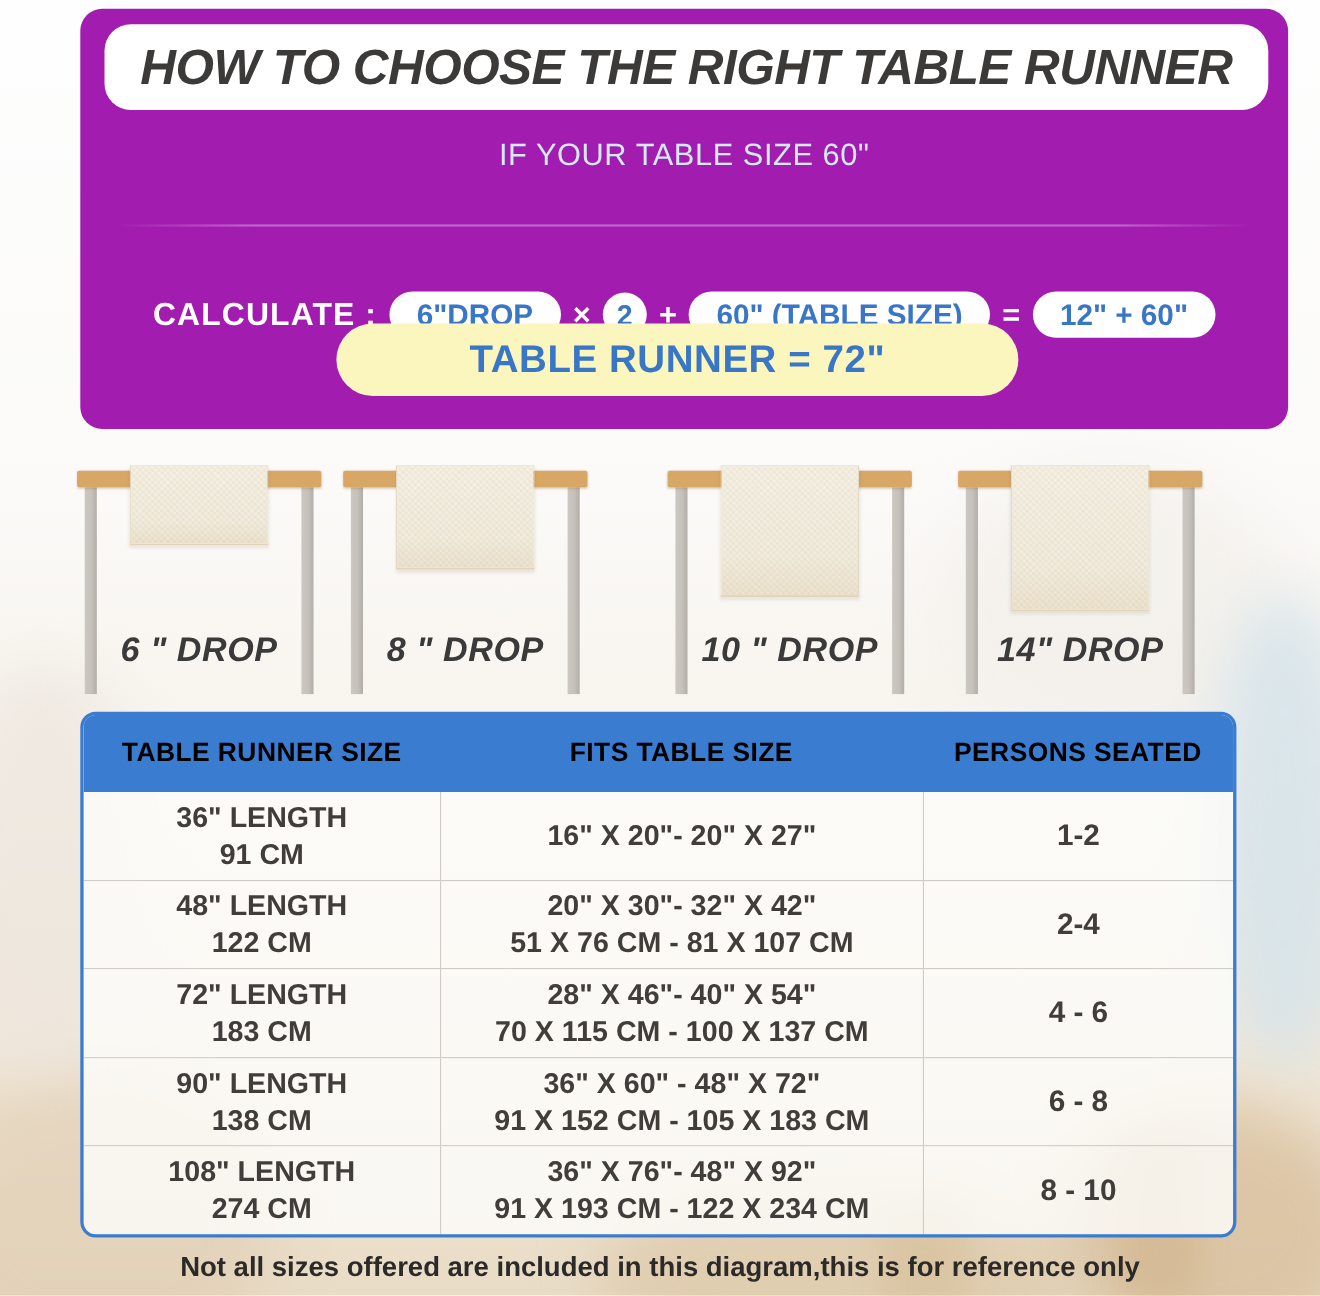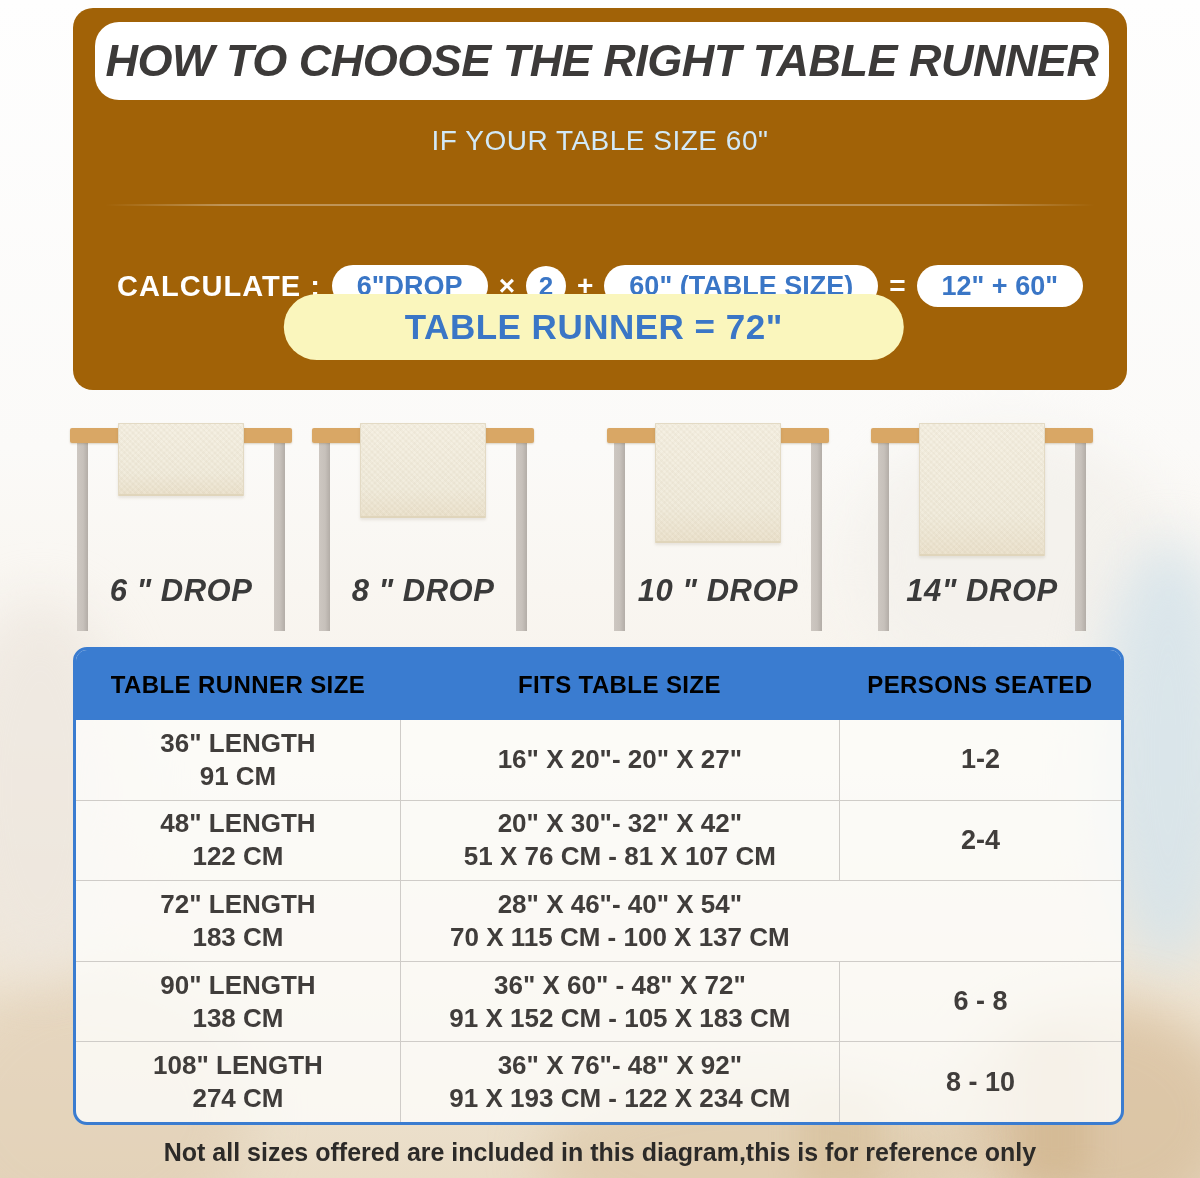--- a/index.html
+++ b/index.html
@@ -15,21 +15,21 @@
   .b2{left:960px;top:1000px;width:280px;height:230px;background:rgba(207,176,136,0.55);}
   .b3{left:540px;top:1070px;width:430px;height:180px;background:rgba(216,192,156,0.5);}
   .b4{left:-70px;top:970px;width:320px;height:280px;background:rgba(222,203,175,0.55);}
   .b5{left:-50px;top:600px;width:180px;height:380px;background:rgba(236,230,221,0.75);}
   .b6{left:1020px;top:1030px;width:70px;height:150px;background:rgba(209,180,140,0.6);filter:blur(14px);border-radius:18px;}
   .b7{left:800px;top:1090px;width:80px;height:100px;background:rgba(214,189,152,0.55);filter:blur(14px);border-radius:18px;}
   .b8{left:850px;top:430px;width:320px;height:260px;background:rgba(243,240,235,0.8);}
 
   
   .top-panel{position:absolute;left:73px;top:8px;width:1054px;height:382px;
-    background:#a16207;border-radius:20px;}
+    background:#a21caf;border-radius:20px;padding-left:44px;}
   .title-banner{position:absolute;left:22px;right:18px;top:14px;height:78px;background:#ffffff;
     border-radius:24px;display:flex;align-items:center;justify-content:center;}
   .title-banner h1{margin:0;font-size:45px;font-weight:bold;font-style:italic;color:#3c3a39;
     letter-spacing:-0.5px;white-space:nowrap;}
   .intro{position:absolute;left:0;right:0;top:114px;text-align:center;color:#d2e9f7;
     font-size:28px;line-height:38px;letter-spacing:0.5px;}
   .divider{position:absolute;left:3%;right:3%;top:196px;height:2px;
     background:linear-gradient(90deg,rgba(255,255,255,0) 0%,rgba(255,255,255,0.32) 12%,rgba(255,255,255,0.32) 88%,rgba(255,255,255,0) 100%);}
   .calc-row{position:absolute;left:0;right:0;top:224px;height:44px;
     display:flex;align-items:center;justify-content:center;gap:11px;margin-top:32px;}
@@ -186,20 +186,21 @@
 
       <div class="row">
         <div class="cell c1">
           <div>72" LENGTH</div>
           <div>183 CM</div>
         </div>
         <div class="cell c2">
           <div>28" X 46"- 40" X 54"</div>
           <div>70 X 115 CM - 100 X 137 CM</div>
         </div>
+        <div class="cell c3">4 - 6</div>
       </div>
 
       <div class="row">
         <div class="cell c1">
           <div>90" LENGTH</div>
           <div>138 CM</div>
         </div>
         <div class="cell c2">
           <div>36" X 60" - 48" X 72"</div>
           <div>91 X 152 CM - 105 X 183 CM</div>

